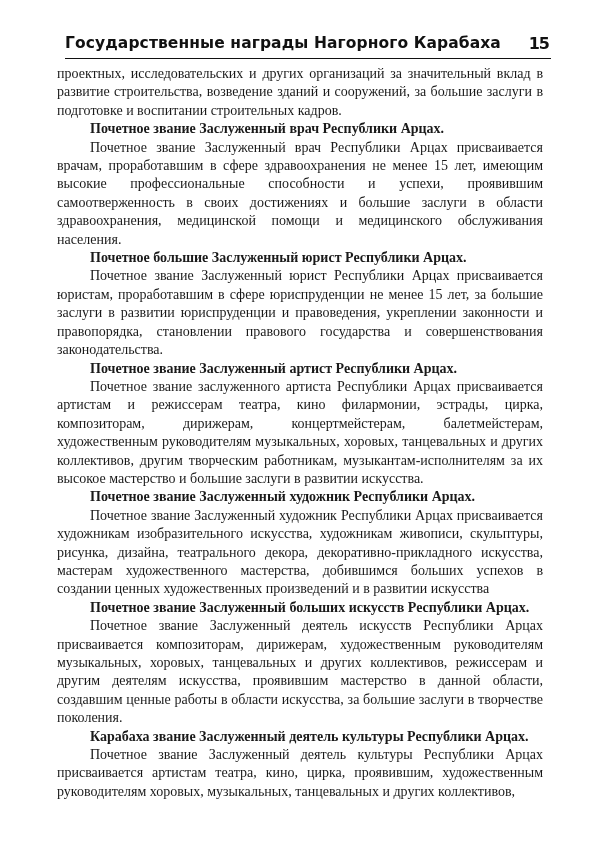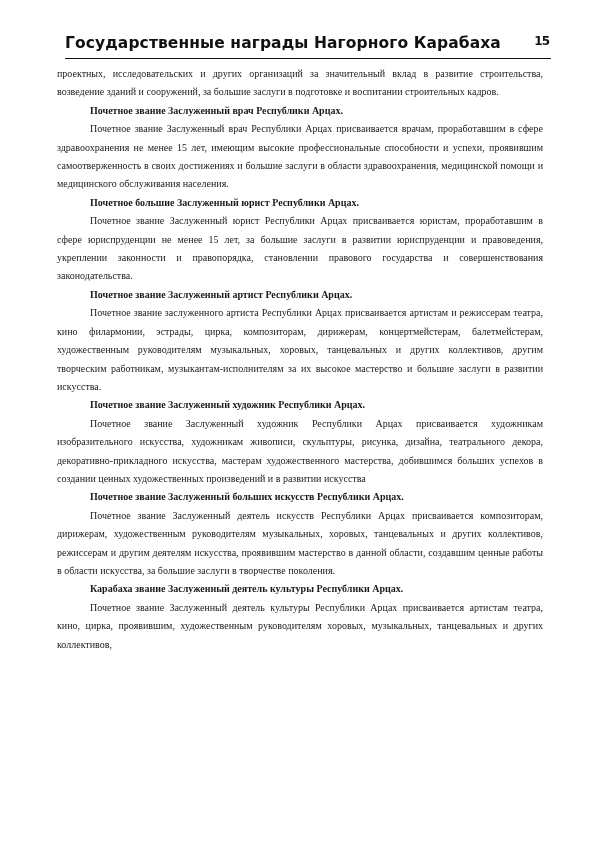--- a/index.html
+++ b/index.html
@@ -33,31 +33,31 @@
       letter-spacing: 0.1px;
       color: #111;
       white-space: nowrap;
     }
     .page-number {
       position: absolute;
       right: 2px;
       top: 2px;
       font-family: "DejaVu Sans", sans-serif;
       font-weight: bold;
-      font-size: 12px;
+      font-size: 16px;
       color: #111;
       letter-spacing: -1px;
     }
     .content {
       position: absolute;
       left: 57px;
       top: 65px;
       width: 486px;
       font-family: "Liberation Serif", serif;
-      font-size: 10px;
+      font-size: 14px;
       line-height: 18.4px;
       color: #1a1a1a;
     }
     .content p {
       margin: 0;
       text-align: justify;
     }
     .indent {
       text-indent: 33px;
     }

